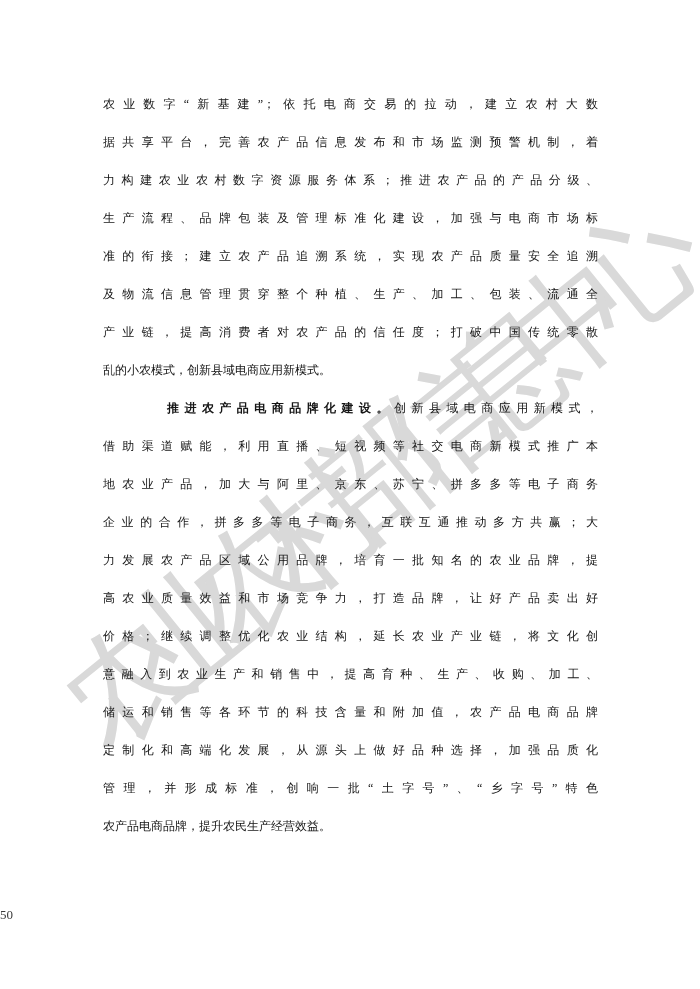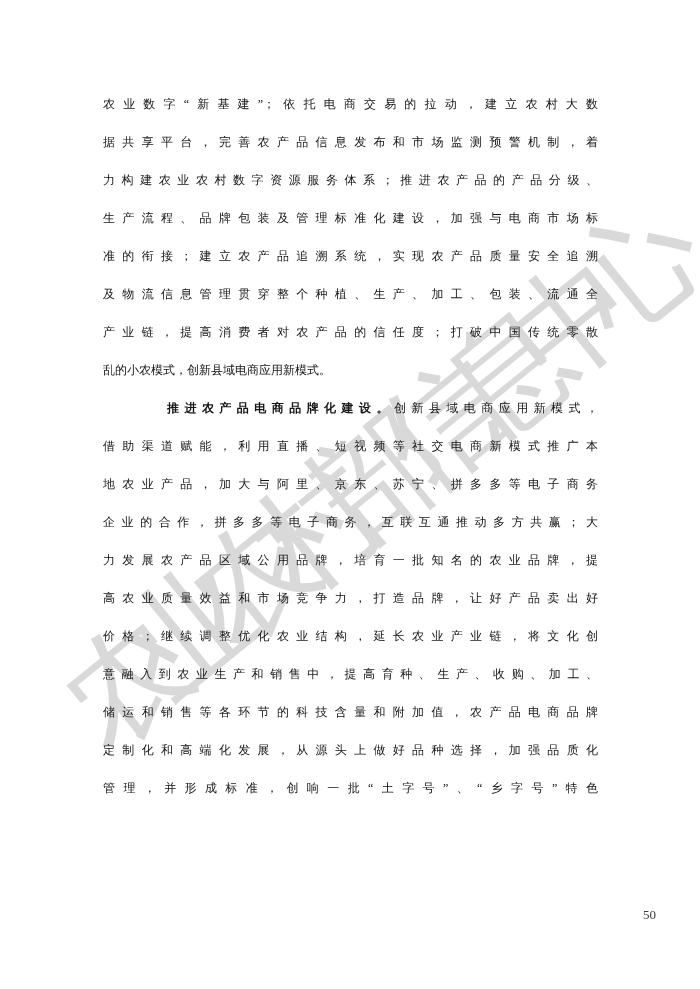--- a/index.html
+++ b/index.html
@@ -55,21 +55,21 @@
   }
   .line b {
     font-weight: bold;
     margin-left: 24px;
   }
   .page-footer {
     position: absolute;
     left: 0;
     top: 905px;
     width: 656px;
-    text-align: right;
+    text-align: left;
     z-index: 1;
   }
   .page-number {
     font-family: "Liberation Serif", serif;
     font-size: 13px;
     color: var(--pagenum-color, #3a3a3a);
   }
 </style>
 </head>
 <body>
@@ -90,18 +90,19 @@
       <div class="line">借助渠道赋能，利用直播、短视频等社交电商新模式推广本</div>
       <div class="line">地农业产品，加大与阿里、京东、苏宁、拼多多等电子商务</div>
       <div class="line">企业的合作，拼多多等电子商务，互联互通推动多方共赢；大</div>
       <div class="line">力发展农产品区域公用品牌，培育一批知名的农业品牌，提</div>
       <div class="line">高农业质量效益和市场竞争力，打造品牌，让好产品卖出好</div>
       <div class="line">价格；继续调整优化农业结构，延长农业产业链，将文化创</div>
       <div class="line">意融入到农业生产和销售中，提高育种、生产、收购、加工、</div>
       <div class="line">储运和销售等各环节的科技含量和附加值，农产品电商品牌</div>
       <div class="line">定制化和高端化发展，从源头上做好品种选择，加强品质化</div>
       <div class="line">管理，并形成标准，创响一批“土字号”、“乡字号”特色</div>
+      <div class="line para-end">农产品电商品牌，提升农民生产经营效益。</div>
     </div>
 
   <div class="page-footer">
     <span class="page-number">50</span>
   </div>
 </div>
 
 </body></html>

